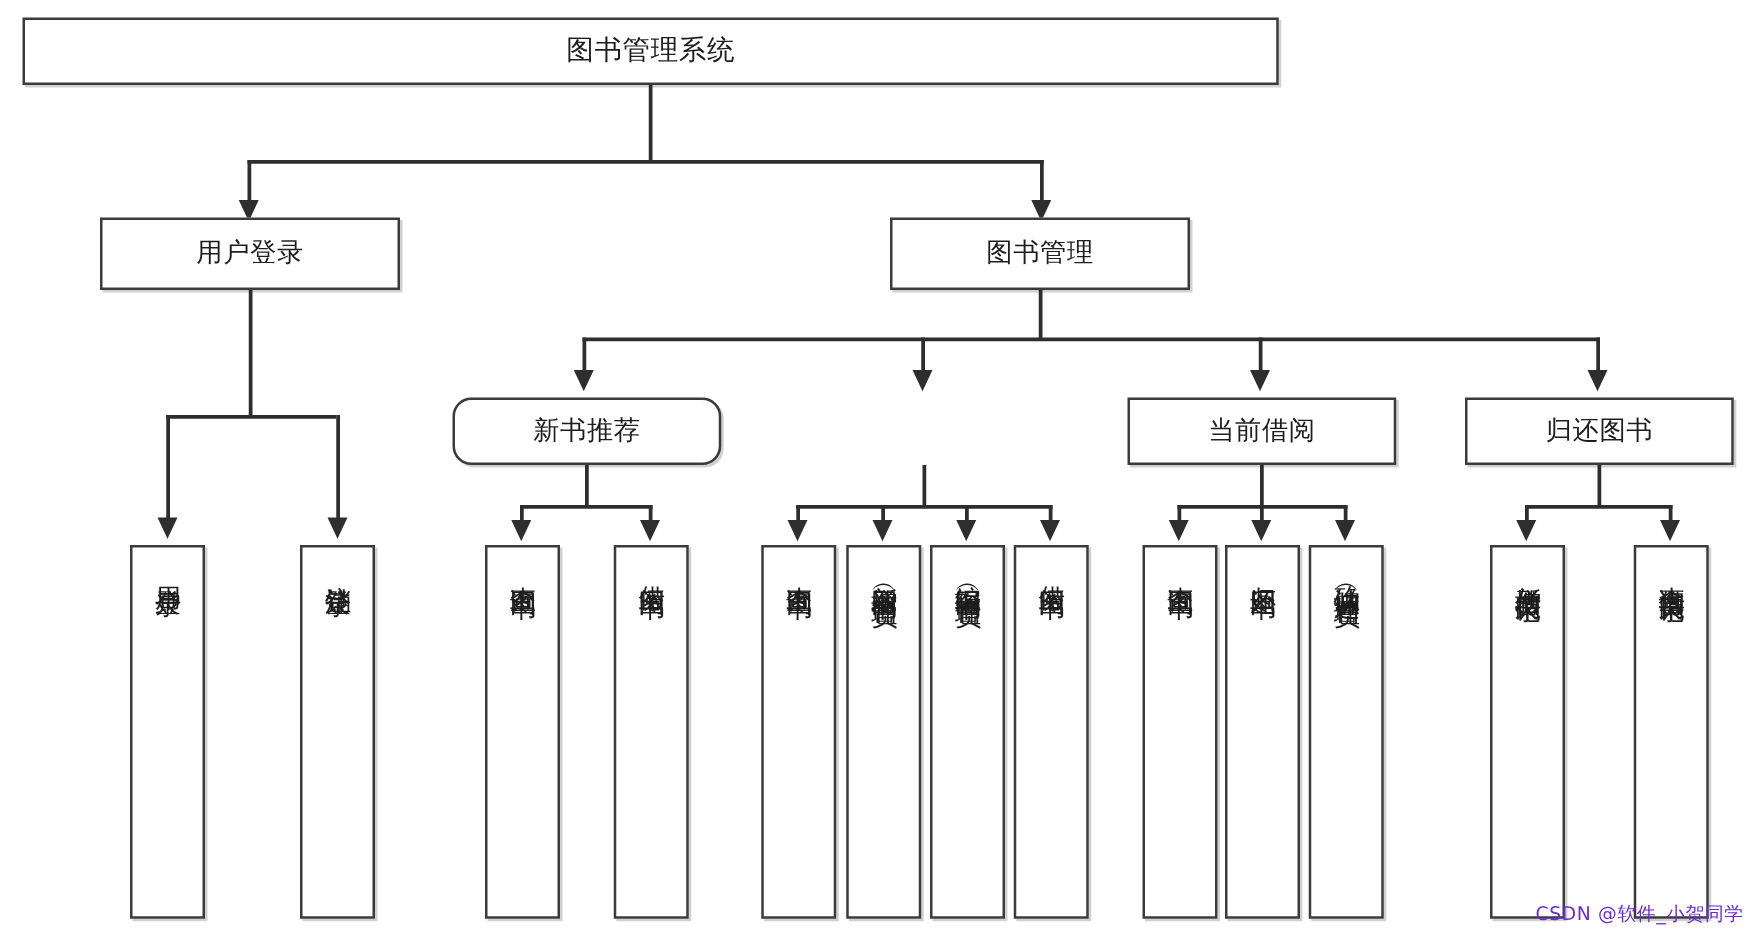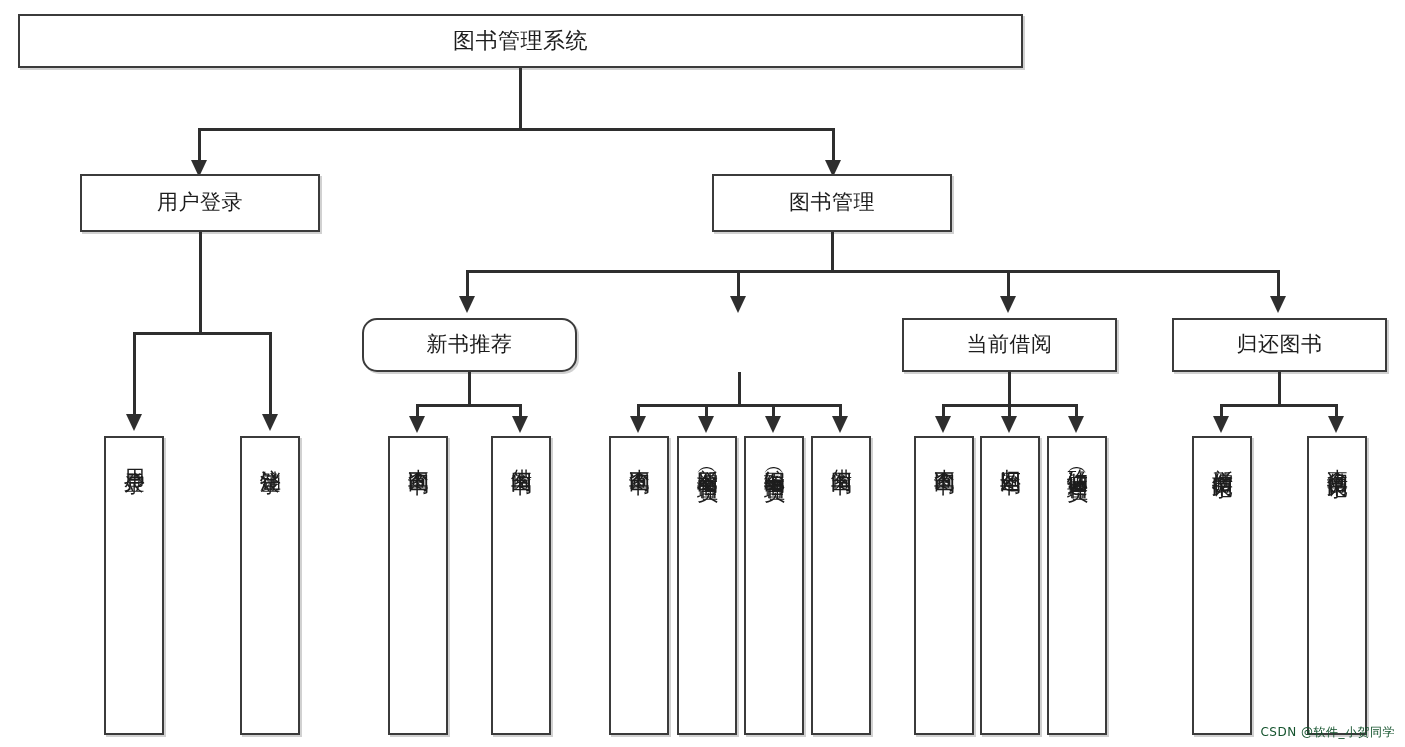--- a/index.html
+++ b/index.html
@@ -59,22 +59,22 @@
     width: 0;
     height: 0;
     border-left: 8px solid transparent;
     border-right: 8px solid transparent;
     border-top: 17px solid #2e2e2e;
   }
   #watermark {
     position: absolute;
     right: 10px;
     bottom: 6px;
-    font-size: 12px;
-    color: #14532d;
+    font-size: 15px;
+    color: #6d28d9;
     letter-spacing: 0.5px;
     white-space: nowrap;
     pointer-events: none;
   }
 </style>
 </head>
 <body>
 
 <div id="canvas">
 

